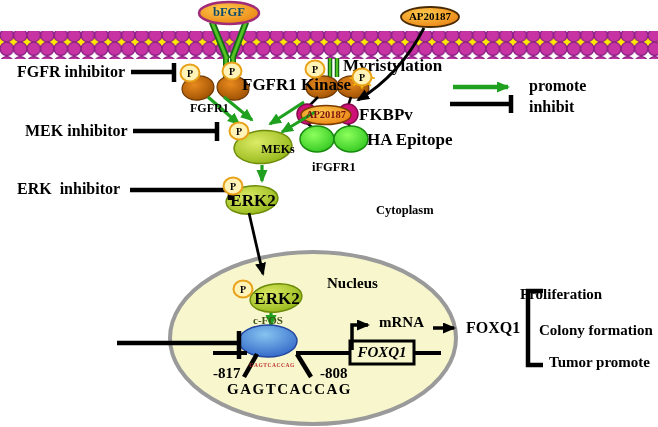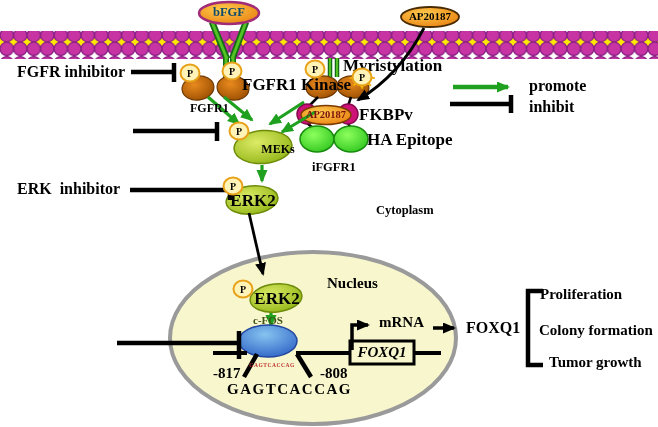--- a/index.html
+++ b/index.html
@@ -156,20 +156,21 @@
   <path d="M453,87 L508,87" stroke="#1FA11F" stroke-width="4.5" fill="none" marker-end="url(#gA)"></path>
   <g stroke="#000" stroke-width="4.5" fill="none">
     <path d="M450,104 L511,104"></path>
         <path d="M511,95 L511,113"></path>
   </g>
 
   <path d="M543,291 L528,291 L528,365 L543,365" stroke="#000" stroke-width="4.5" fill="none"></path>
 </svg>
 
 <div class="lbl s145" style="left:17px;top:64px;">FGFR inhibitor</div>
+<div class="lbl s145" style="left:25px;top:123px;">MEK inhibitor</div>
 <div class="lbl s145" style="left:17px;top:181px;">ERK  inhibitor</div>
 
 <div class="lbl ctr s125 ylw" style="left:229px;top:13px;">bFGF</div>
 <div class="lbl ctr s11" style="left:430px;top:17px;">AP20187</div>
 <div class="lbl ctr s105 dred" style="left:326px;top:115px;">AP20187</div>
 
 <div class="lbl s115" style="left:343px;top:57px;">Myristylation</div>
 <div class="lbl s115" style="left:242px;top:76px;">FGFR1 Kinase</div>
 <div class="lbl s12" style="left:190px;top:102px;">FGFR1</div>
 <div class="lbl s115" style="left:359px;top:106px;">FKBPv</div>
@@ -189,23 +190,23 @@
 <div class="lbl s14" style="left:320px;top:366px;">-808</div>
 <div class="lbl s15 seq" style="left:227px;top:382px;">GAGTCACCAG</div>
 
 <div class="lbl s14" style="left:379px;top:315px;">mRNA</div>
 <div class="lbl ctr s14" style="left:382px;top:353px;font-style:italic;">FOXQ1</div>
 <div class="lbl s145" style="left:466px;top:320px;">FOXQ1</div>
 
 <div class="lbl s145" style="left:529px;top:78px;">promote</div>
 <div class="lbl s145" style="left:529px;top:99px;">inhibit</div>
 
-<div class="lbl s15" style="left:540px;top:287px;">Proliferation</div>
+<div class="lbl s15" style="left:520px;top:287px;">Proliferation</div>
 <div class="lbl s15" style="left:539px;top:323px;">Colony formation</div>
-<div class="lbl s15" style="left:549px;top:355px;">Tumor growth</div>
+<div class="lbl s15" style="left:549px;top:355px;">Tumor promote</div>
 
 <div class="p-circle" style="left:190px;top:73px;">P</div>
 <div class="p-circle" style="left:232px;top:71px;">P</div>
 <div class="p-circle" style="left:315px;top:69px;">P</div>
 <div class="p-circle" style="left:362px;top:77px;">P</div>
 <div class="p-circle" style="left:239px;top:131px;">P</div>
 <div class="p-circle" style="left:233px;top:186px;">P</div>
 <div class="p-circle" style="left:243px;top:289px;">P</div>
 
 </div>

